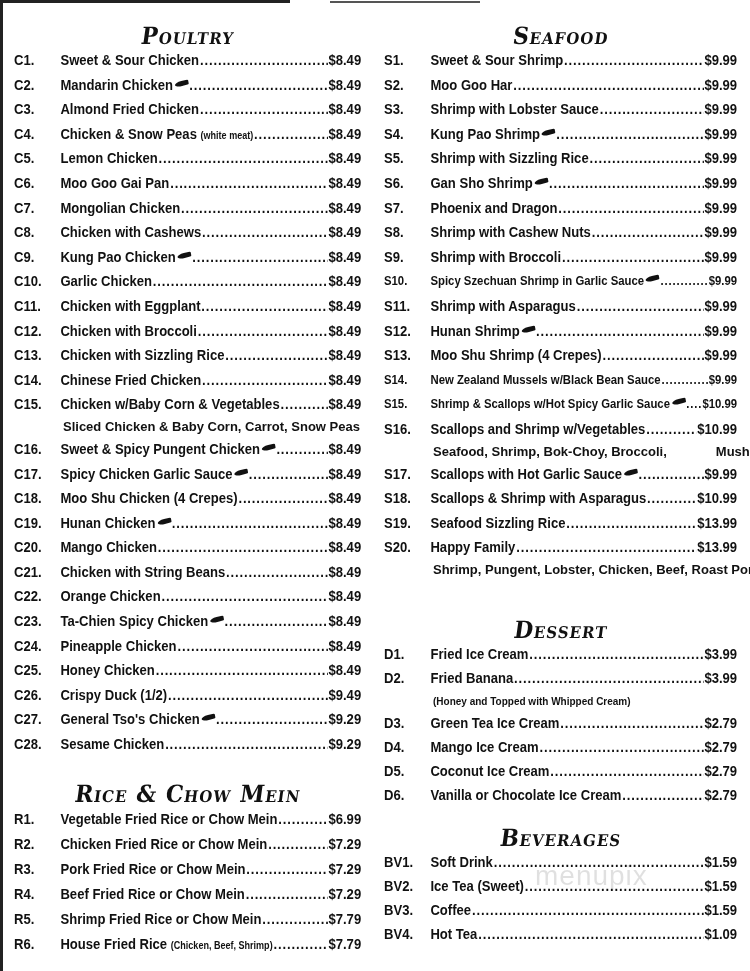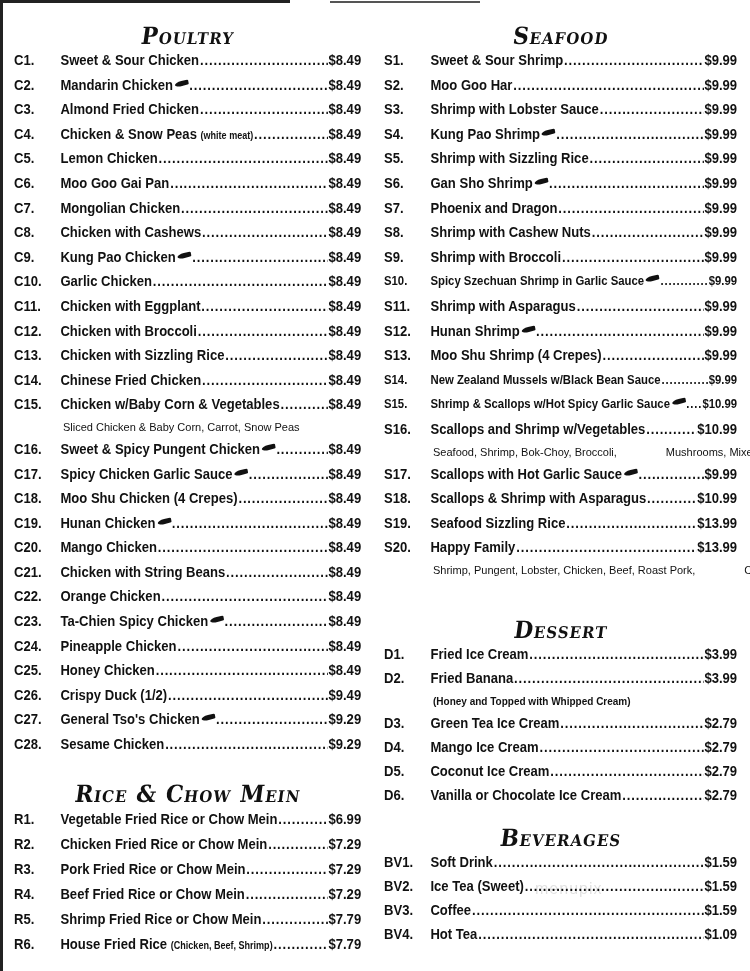--- a/index.html
+++ b/index.html
@@ -19,23 +19,23 @@
     transform: skewX(-8deg) scaleY(1.08); margin: 0;
   }
   .row { position: relative; display: flex; align-items: baseline; font-weight: bold; font-size: 15.2px; transform: scaleX(0.86); transform-origin: left center; width: 116%; white-space: nowrap; }
   .code { flex: 0 0 54px; }
   .name { flex: 0 0 auto; }
   .name small { font-size: 10.5px; }
   .dots { flex: 1 1 auto; overflow: hidden; white-space: nowrap; letter-spacing: 1px; font-weight: bold; margin: 0 1px; }
   .dots::after { content: "................................................................................................"; }
   .price { flex: 0 0 auto; }
   .hot { display: inline-block; width: 16px; height: 5px; background: #111; border-radius: 60% 20% 20% 60%; transform: rotate(-12deg); margin-left: 2px; vertical-align: 4px; }
-  .desc { font-size: 11px; font-weight: normal; padding-left: 49px; line-height: 13px; transform: scaleX(0.9); transform-origin: left; white-space: nowrap; }
+  .desc { font-size: 13px; font-weight: bold; padding-left: 49px; line-height: 13px; transform: scaleX(0.9); transform-origin: left; white-space: nowrap; }
   .desc.bold { font-weight: bold; font-size: 10px; }
-  .watermark { position: absolute; left: 535px; top: 880px; font-size: 16px; color: rgba(0,0,0,0.12); letter-spacing: 1px; }
+  .watermark { position: absolute; left: 535px; top: 860px; font-size: 28px; color: rgba(0,0,0,0.12); letter-spacing: 1px; }
   .row.sm { font-size: 13.2px; }
 </style>
 </head>
 <body>
 
 <div class="top-rule-l"></div>
 <div class="top-rule-m"></div>
 <div class="left-rule"></div>
 
 <div class="col col-left">

